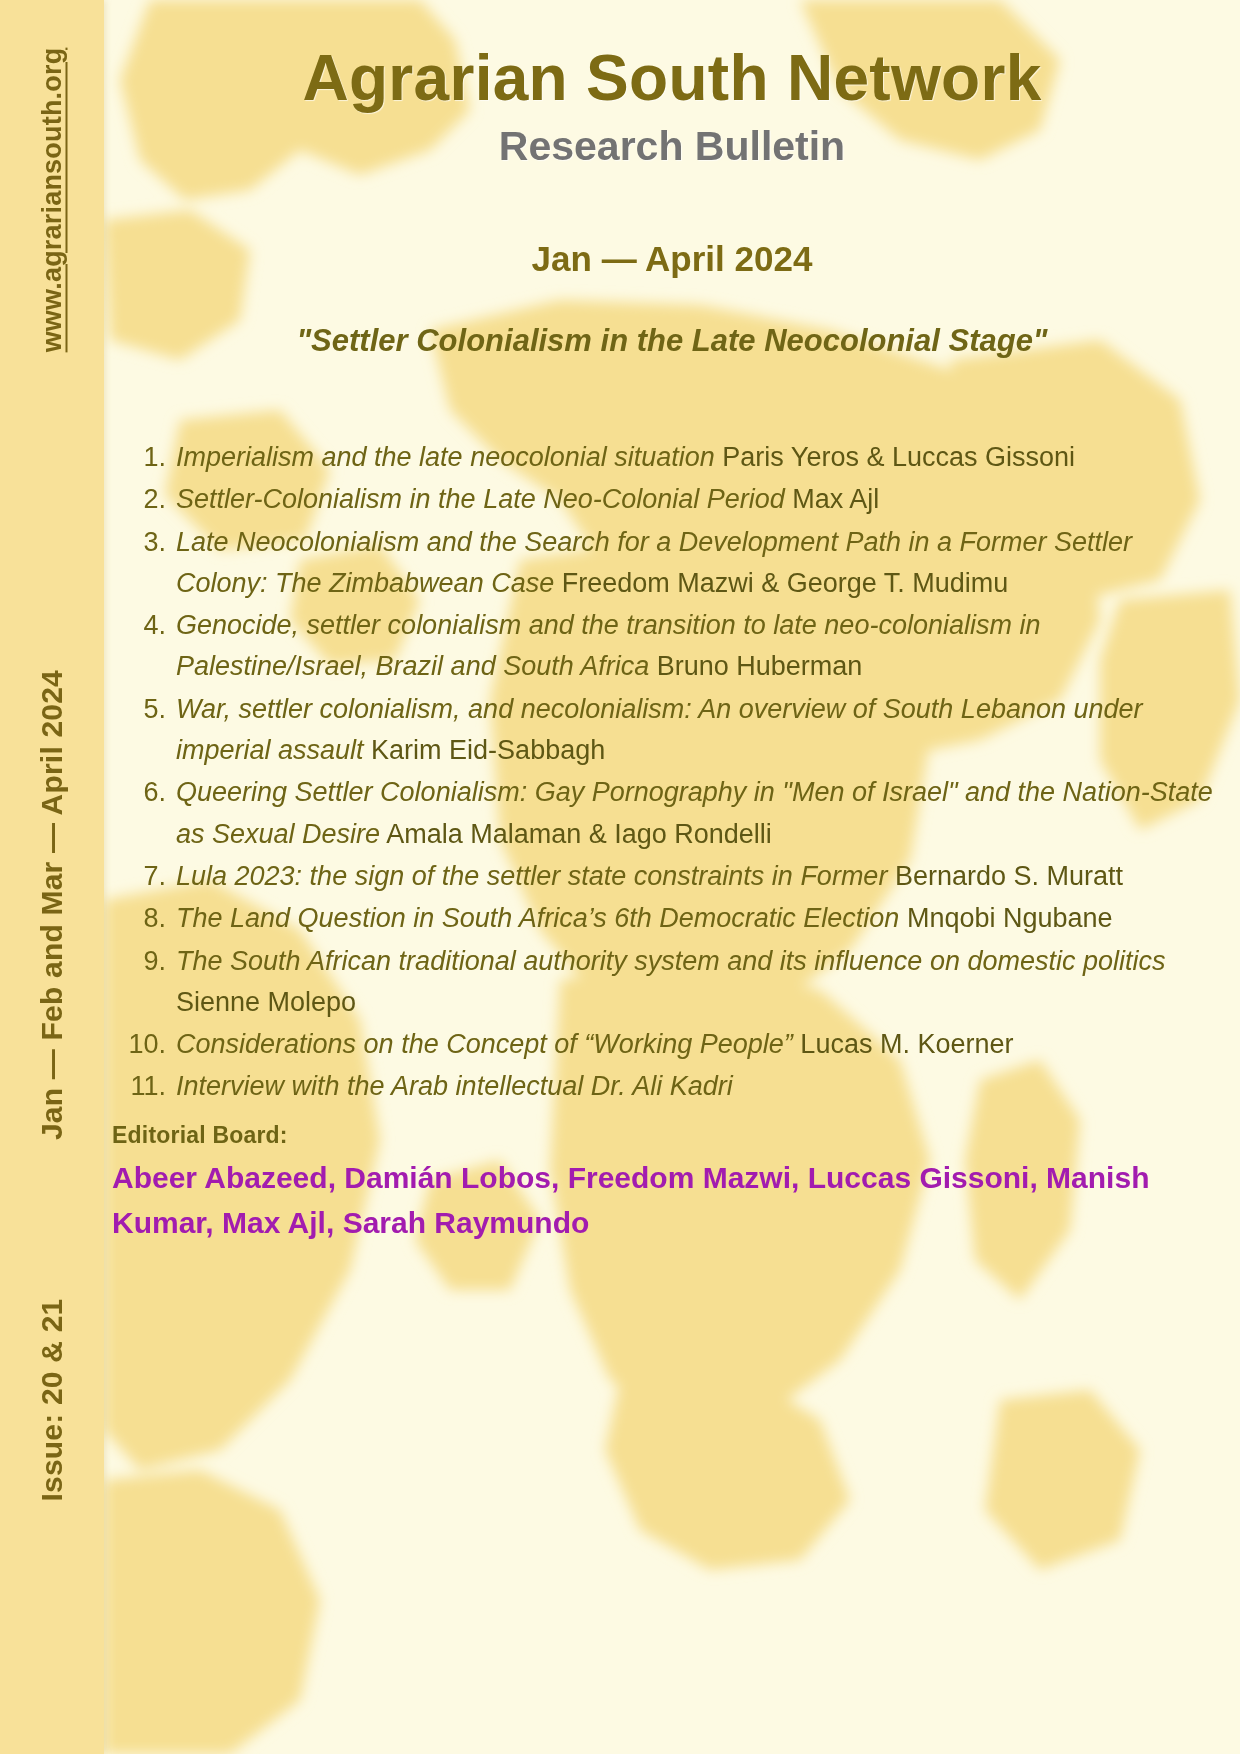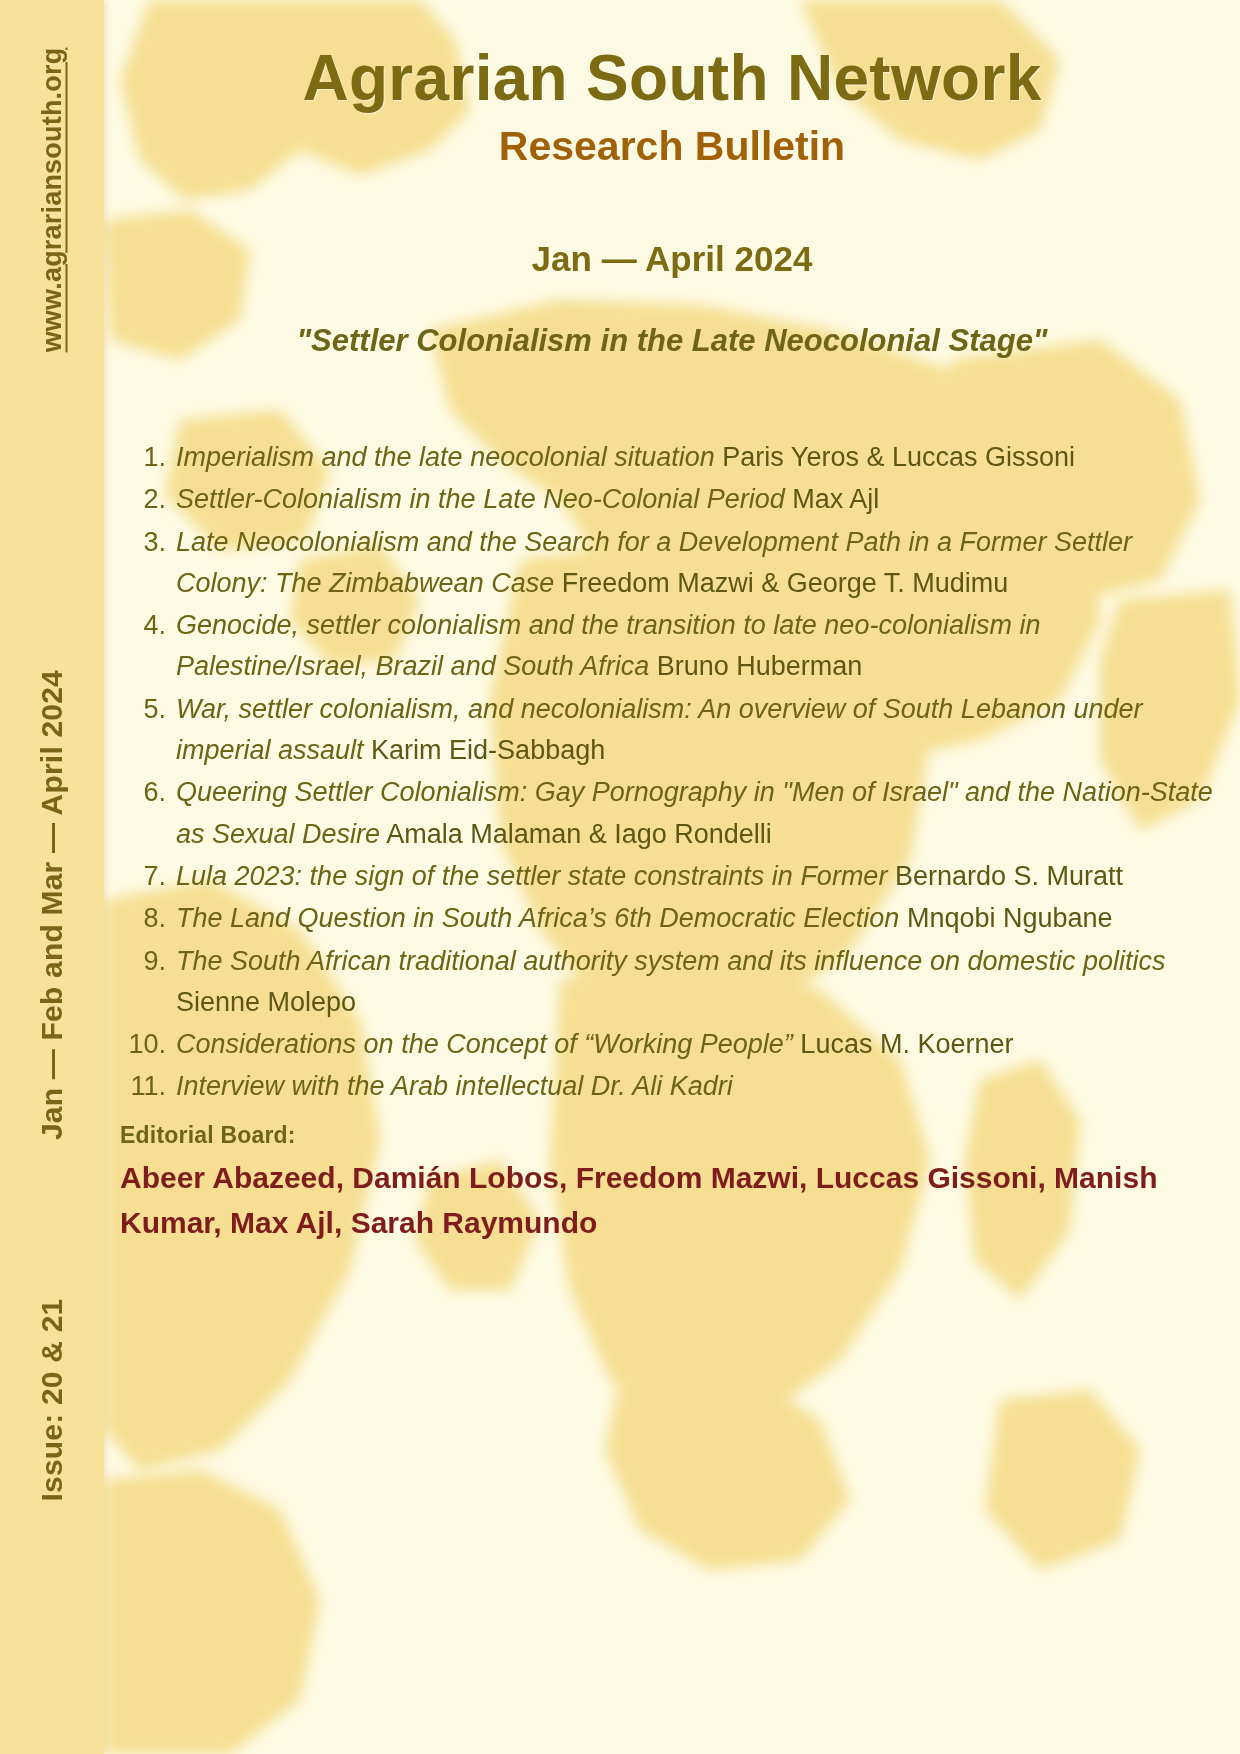--- a/index.html
+++ b/index.html
@@ -59,21 +59,21 @@
     z-index:2;
   }
   
   #masthead{padding-top:46px;text-align:center;}
   #brand-line1{
     font-size:64px;font-weight:bold;color:#7d6b14;
     letter-spacing:.3px;line-height:1.0;
     text-shadow:1px 1px 1px rgba(255,255,255,.65);
   }
   #brand-line2{
-    font-size:41px;font-weight:bold;color:#a16207;
+    font-size:41px;font-weight:bold;color:#737373;
     margin-top:16px;line-height:1.0;
     text-shadow:1px 1px 1px rgba(255,255,255,.65);
   }
   #issue-date{
     margin-top:72px;
     font-size:35px;font-weight:bold;color:#7d6b14;
   }
   #theme{
     margin-top:44px;
     font-size:31px;font-style:italic;font-weight:bold;color:#6f6516;
@@ -105,30 +105,30 @@
   #toc li .ttl{
     font-style:italic;
   }
   #toc li .auth{
     font-style:normal;
     color:#5e5714;
   }
   
   #editorial{
     margin-top:14px;
-    padding-left:16px;
+    padding-left:8px;
     padding-right:20px;
   }
   #eb-label{
     font-size:23px;font-weight:bold;color:#6e6415;
     letter-spacing:.2px;
   }
   #eb-names{
     margin-top:6px;
-    font-size:30px;font-weight:bold;color:#7f1d1d;
+    font-size:30px;font-weight:bold;color:#a21caf;
     line-height:1.52;
   }
 </style>
 </head>
 <body>
 
 <div id="page">
 
   <svg id="map-watermark" viewBox="0 0 1240 1754" preserveAspectRatio="none" aria-hidden="true">
     <defs>

